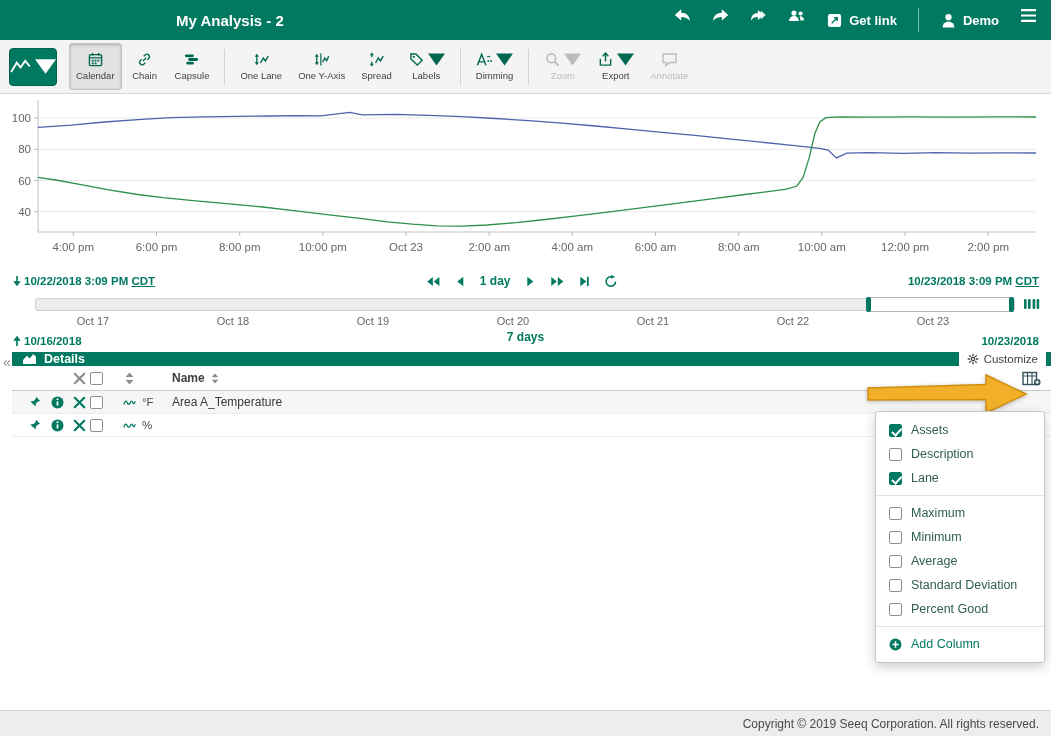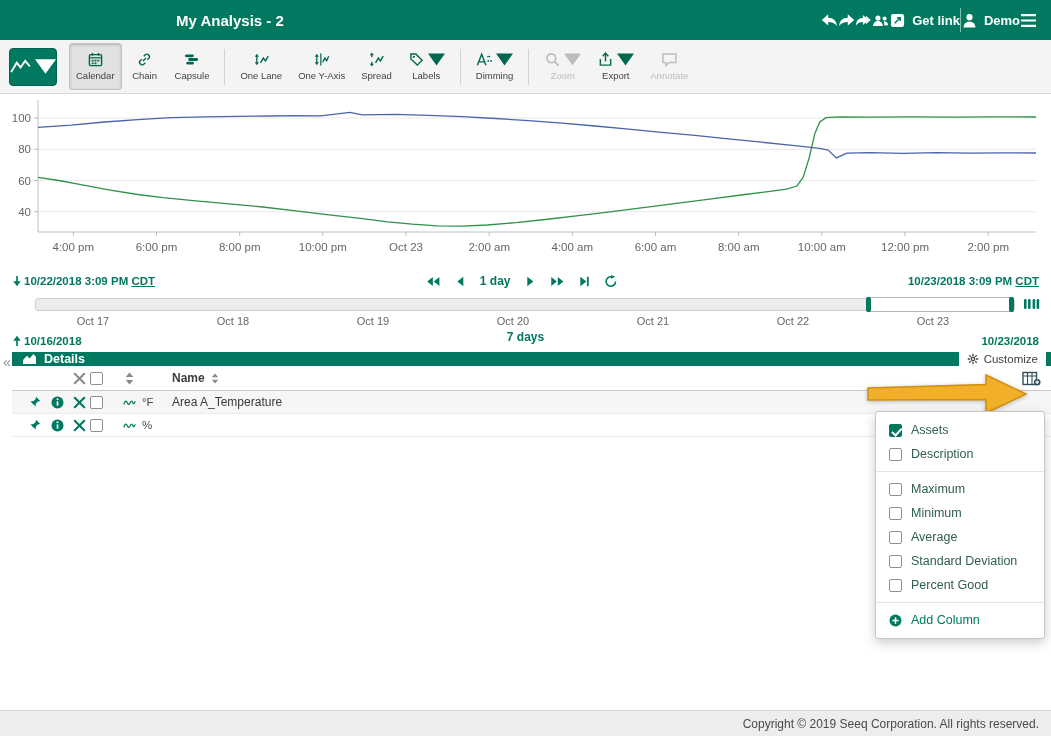--- a/index.html
+++ b/index.html
@@ -4,21 +4,21 @@
 <style>
   *{margin:0;padding:0;box-sizing:border-box}
   html,body{width:1051px;height:736px;overflow:hidden}
   body{font-family:"Liberation Sans",sans-serif;background:#fff;color:#3f4448}
   button{font-family:inherit;border:none;background:transparent;cursor:pointer}
   .app{position:relative;width:1051px;height:736px;display:flex;flex-direction:column;background:#fff}
 
   
   .hdr{flex:0 0 40px;background:#007960;display:flex;align-items:center;position:relative}
   .hdr-title{position:absolute;left:176px;top:0;height:40px;display:flex;align-items:center;color:#fff;font-size:15px;font-weight:bold;cursor:pointer}
-  .hdr-right{margin-left:auto;display:flex;align-items:center;gap:0;padding-right:14px;color:#fff}
+  .hdr-right{margin-left:auto;display:flex;gap:21px;padding-right:14px;color:#fff}
   .hdr-ic{color:#fff;cursor:pointer}
   .hdr-ic svg{width:17px;height:15px;display:block}
   .hdr-btn{display:flex;align-items:center;gap:6px;color:#fff;font-size:13px;font-weight:bold;cursor:pointer}
   .hdr-sep{width:1px;height:24px;background:rgba(255,255,255,.5)}
 
   
   .toolbar{flex:0 0 54px;background:#f4f4f4;border-bottom:1px solid #d8d8d8;display:flex;align-items:center;padding:0 9px;gap:2px}
   .tb-view{width:48px;height:38px;background:#007960;border:1px solid #00614d;border-radius:4px;color:#fff;display:flex;align-items:center;justify-content:center;gap:4px;margin-right:10px}
   .tb-view svg{display:block}
   .tb-view .ic svg{width:21px;height:15px}
@@ -598,20 +598,24 @@
 
   <div class="colmenu" id="column-menu">
       <div class="cm-item">
         <span class="cb checked"></span>
         <span>Assets</span>
       </div>
       <div class="cm-item">
         <span class="cb"></span>
         <span>Description</span>
       </div>
+      <div class="cm-item">
+        <span class="cb checked"></span>
+        <span>Lane</span>
+      </div>
       <div class="cm-div"></div>
       <div class="cm-item">
         <span class="cb"></span>
         <span>Maximum</span>
       </div>
       <div class="cm-item">
         <span class="cb"></span>
         <span>Minimum</span>
       </div>
       <div class="cm-item">

